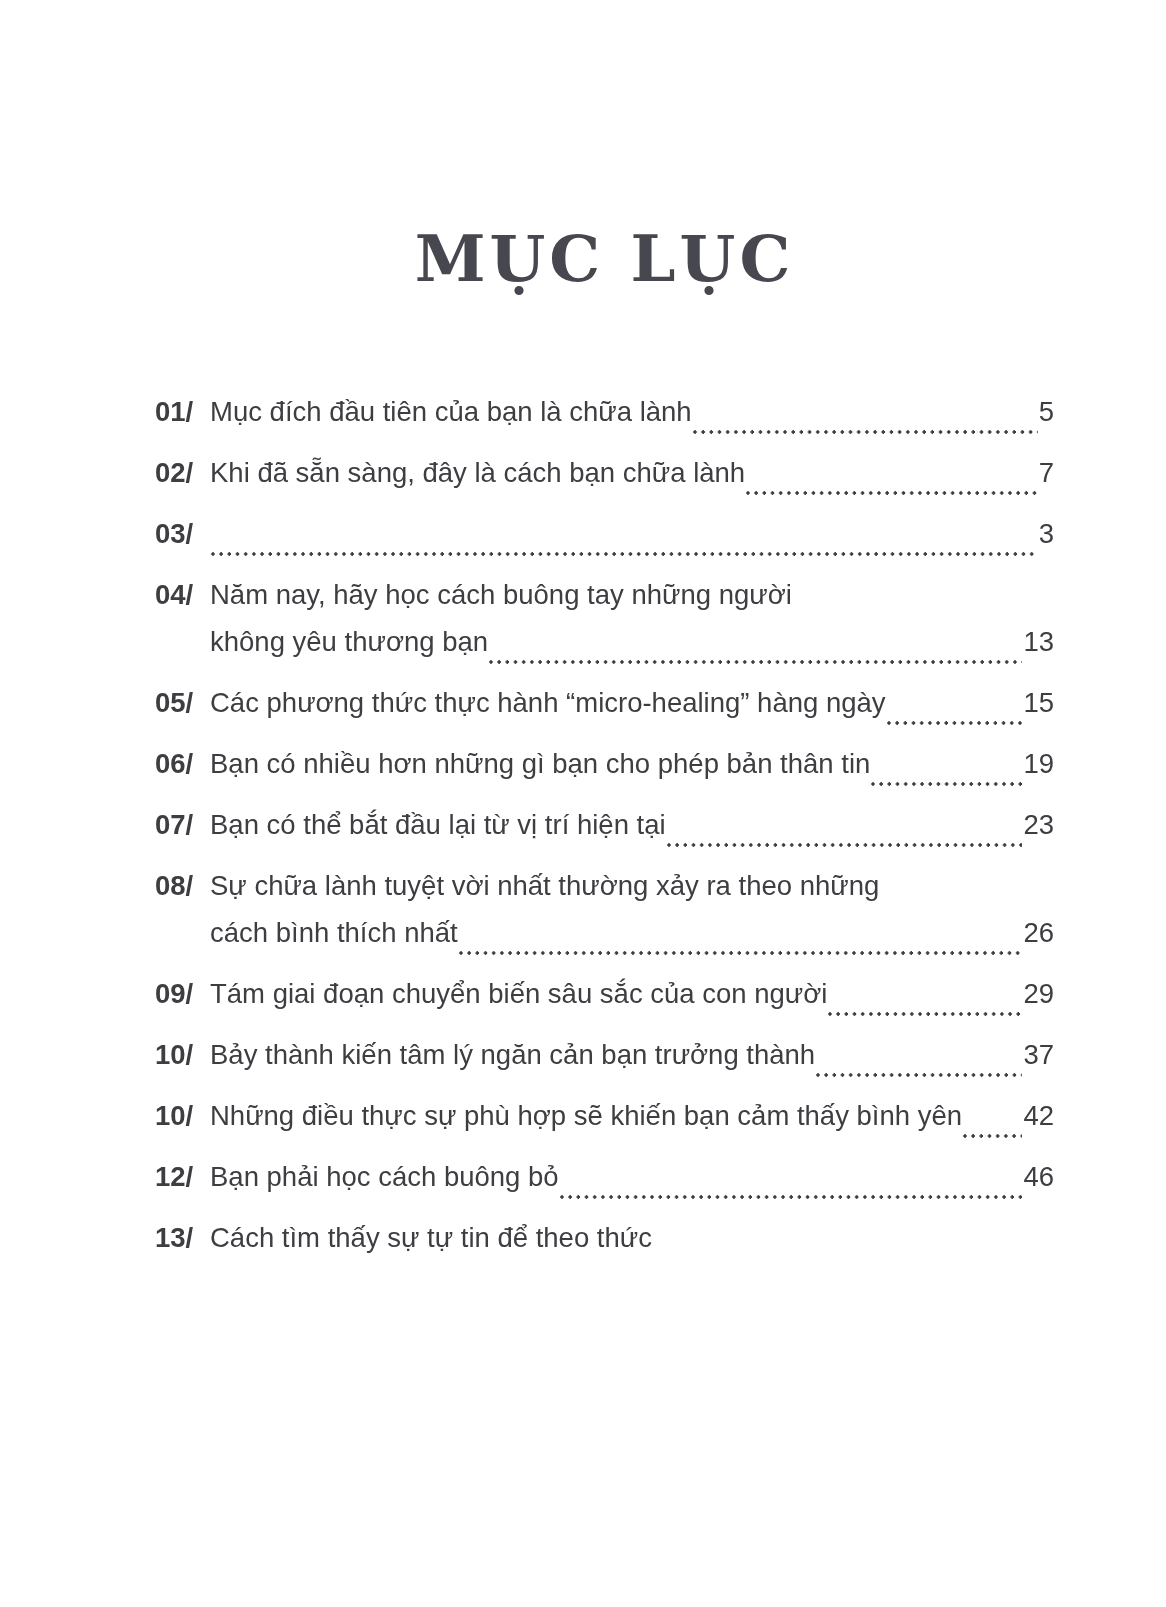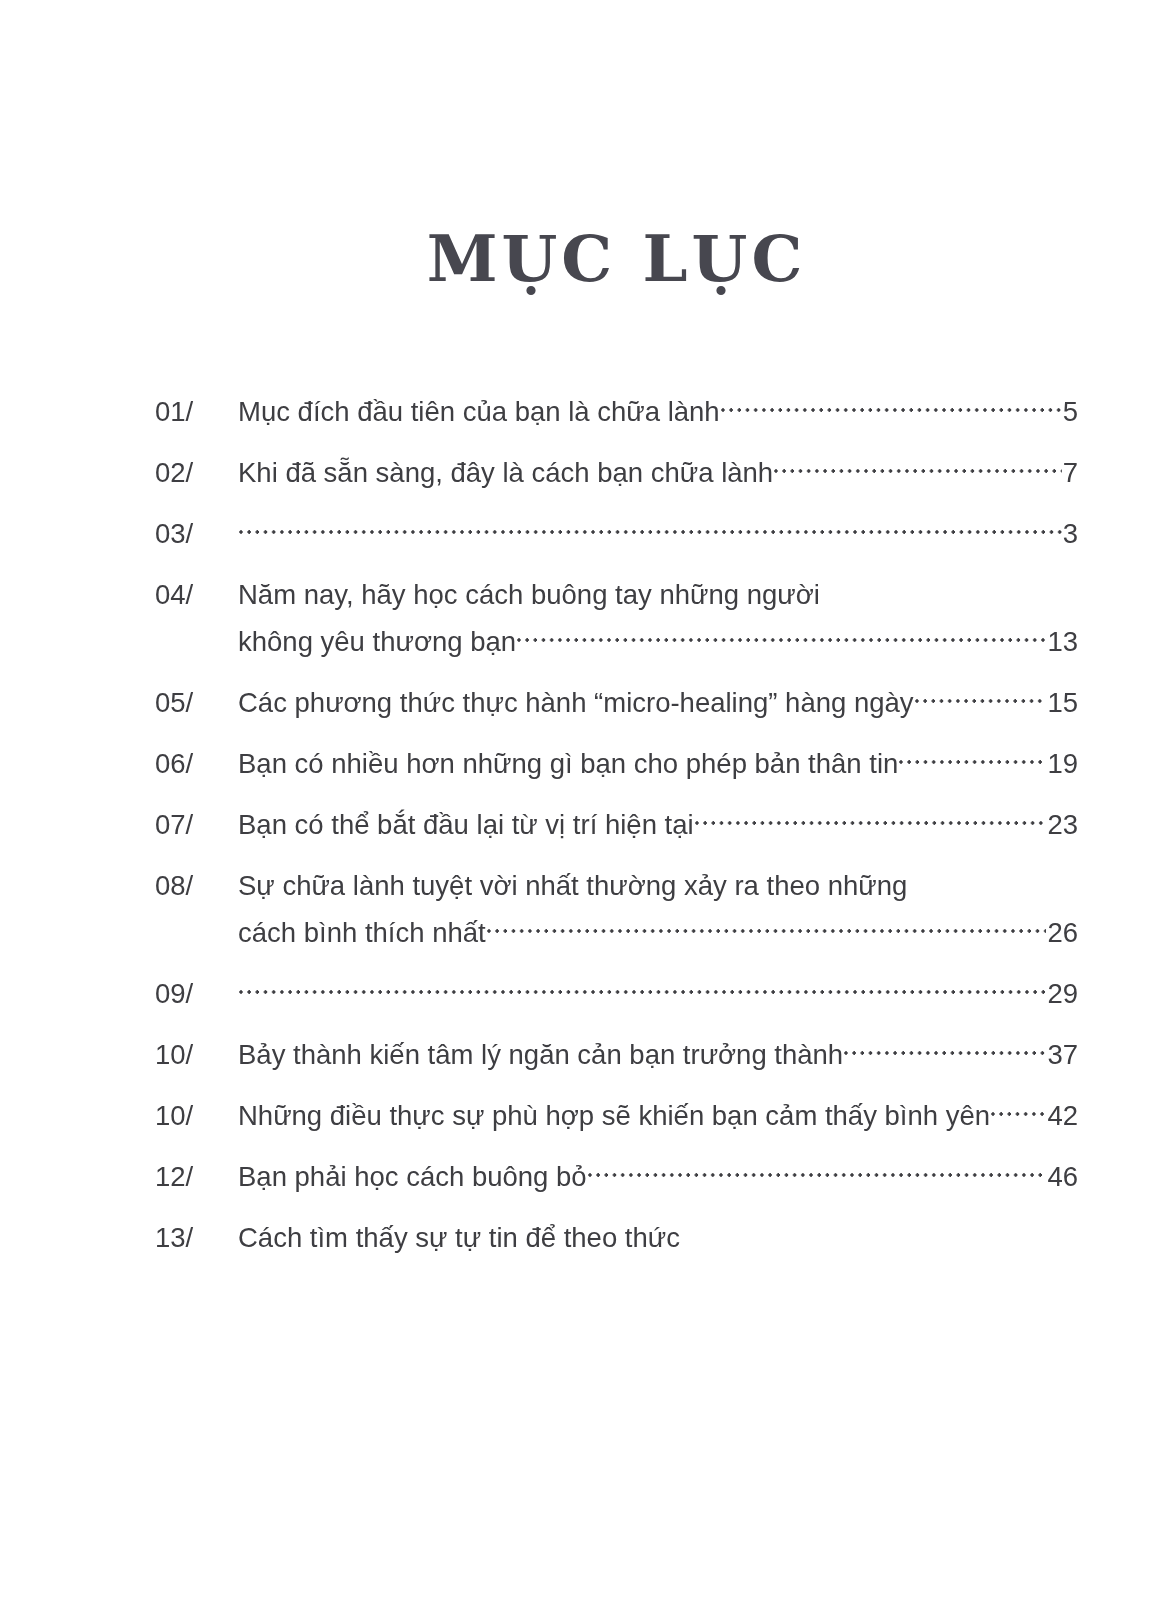--- a/index.html
+++ b/index.html
@@ -14,21 +14,21 @@
   }
   body {
     height: 1607px;
     overflow: hidden;
     font-family: "Liberation Sans", "DejaVu Sans", sans-serif;
     color: var(--text);
   }
   .page {
     width: 1166px;
     height: 1419px;
-    padding: 222px 88px 0 155px;
+    padding: 222px 112px 0 155px;
     background: var(--background);
   }
   .page-title {
     font-family: "DejaVu Serif", "Liberation Serif", serif;
     font-weight: 700;
     font-size: 64px;
     line-height: 1.15;
     letter-spacing: 4px;
     text-align: center;
     color: var(--title);
@@ -37,30 +37,29 @@
   .toc-list { width: 100%; }
   .entry {
     display: flex;
     align-items: flex-start;
     margin-bottom: 14px;
     font-size: 27.5px;
     line-height: 47px;
   }
   .num {
     flex: 0 0 55px;
-    font-weight: 400;
+    font-weight: 700;
     color: var(--text);
     white-space: nowrap;
   }
   .lines { flex: 1 1 auto; min-width: 0; }
   .line {
     display: flex;
-    align-items: center;
+    align-items: flex-end;
     min-width: 0;
-    margin-left: 28px;
   }
   .line-text {
     white-space: nowrap;
     flex: 0 1 auto;
     overflow: hidden;
   }
   .dots {
     flex: 1 1 auto;
     min-width: 6px;
     height: 4px;
@@ -172,20 +171,21 @@
             <span class="dots"></span>
             <span class="pagenum">26</span>
           </div>
         </div>
   </div>
 
   <div class="entry">
     <span class="num">09/</span>
     <div class="lines">
           <div class="line">
+            <span class="line-text">Tám giai đoạn chuyển biến sâu sắc của con người</span>
             <span class="dots"></span>
             <span class="pagenum">29</span>
           </div>
         </div>
   </div>
 
   <div class="entry">
     <span class="num">10/</span>
     <div class="lines">
           <div class="line">

